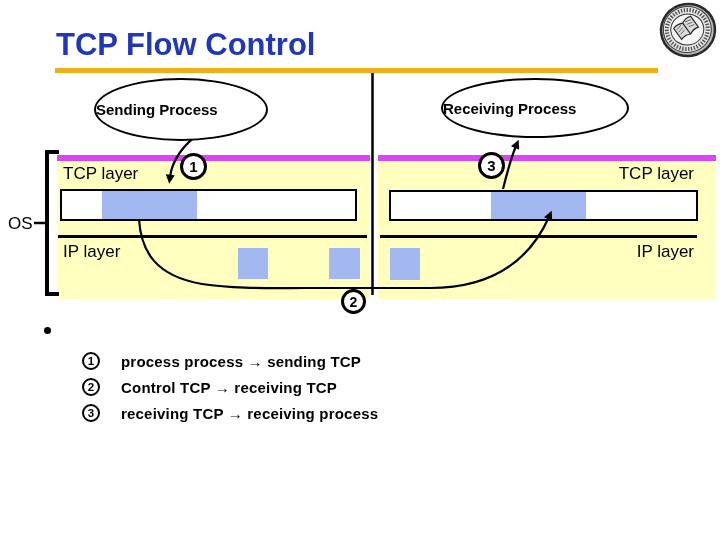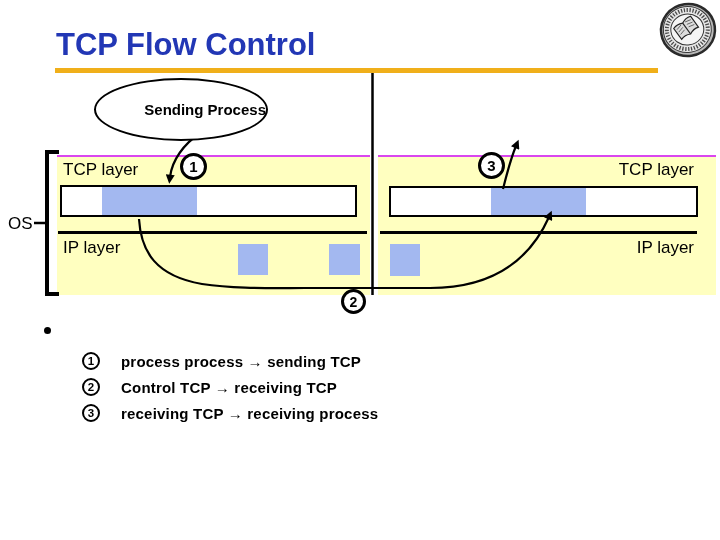--- a/index.html
+++ b/index.html
@@ -11,29 +11,29 @@
   
   .page-title{
     position:absolute;left:56px;top:27px;font-size:31px;font-weight:bold;
     color:#2237B5;letter-spacing:0px;white-space:nowrap;
   }
   .title-rule{position:absolute;left:55px;top:68px;width:603px;height:5px;background:#F0AF1A;}
   .seal{position:absolute;left:658px;top:1px;width:60px;height:58px;}
   
   .oval{
     position:absolute;border:2px solid #000;border-radius:50%;background:#fff;
-    display:flex;align-items:center;justify-content:flex-end;
+    display:flex;align-items:center;justify-content:flex-start;
     font-size:15px;font-weight:bold;z-index:3;white-space:nowrap;
   }
   .oval.sending{left:94px;top:78px;width:170px;height:59px;}
   .oval.receiving{left:441px;top:78px;width:184px;height:56px;}
   
   .panel{
     position:absolute;top:155px;height:138px;background:#FFFFC0;
-    border-top:2px solid #d946ef;box-sizing:content-box;z-index:1;
+    border-top:6px solid #d946ef;box-sizing:content-box;z-index:1;
   }
   .panel.left{left:57px;width:313px;}
   .panel.right{left:378px;width:338px;}
   .layer-label{position:absolute;font-size:17px;line-height:22px;white-space:nowrap;}
   .panel .tcp{top:2px;}
   .panel .ip{top:80px;}
   .panel.left .tcp,.panel.left .ip{left:6px;}
   .panel.right .tcp,.panel.right .ip{right:22px;}
   .buffer{
     position:absolute;background:#fff;border:2px solid #000;box-sizing:border-box;
@@ -95,20 +95,23 @@
         <path d="M29.4,20.5 C26,18.8 21.8,18.6 19,19.6 L19,33 C21.8,32 26,32.2 29.4,34 C32.8,32.2 37,32 39.8,33 L39.8,19.6 C37,18.6 32.8,18.8 29.4,20.5 Z" fill="#dcdcdc" stroke="#222" stroke-width="1.2"></path>
         <line x1="29.4" y1="20.5" x2="29.4" y2="34" stroke="#222" stroke-width="1.2"></line>
         <path d="M21,22.5 L27,21 M21,25.5 L27,24 M21,28.5 L27,27 M32,21 L38,22.5 M32,24 L38,25.5 M32,27 L38,28.5" stroke="#555" stroke-width="0.8"></path>
       </g>
     </g>
   </svg>
 
   <div class="oval sending">
     <span>Sending Process</span>
   </div>
+  <div class="oval receiving">
+    <span>Receiving Process</span>
+  </div>
 
   <div class="panel left">
     <span class="layer-label tcp">TCP layer</span>
     <div class="buffer">
       <div class="segment"></div>
     </div>
     <div class="separator"></div>
     <span class="layer-label ip">IP layer</span>
     <div class="packet p1"></div>
     <div class="packet p2"></div>

